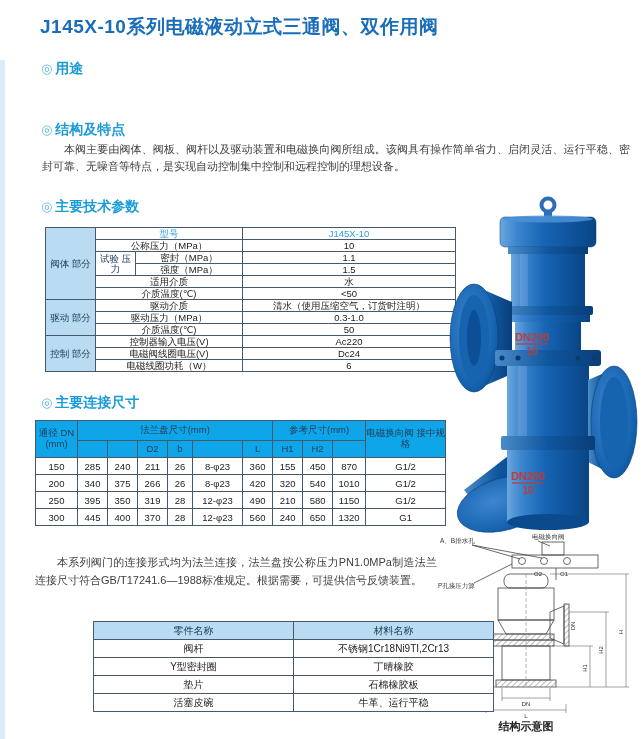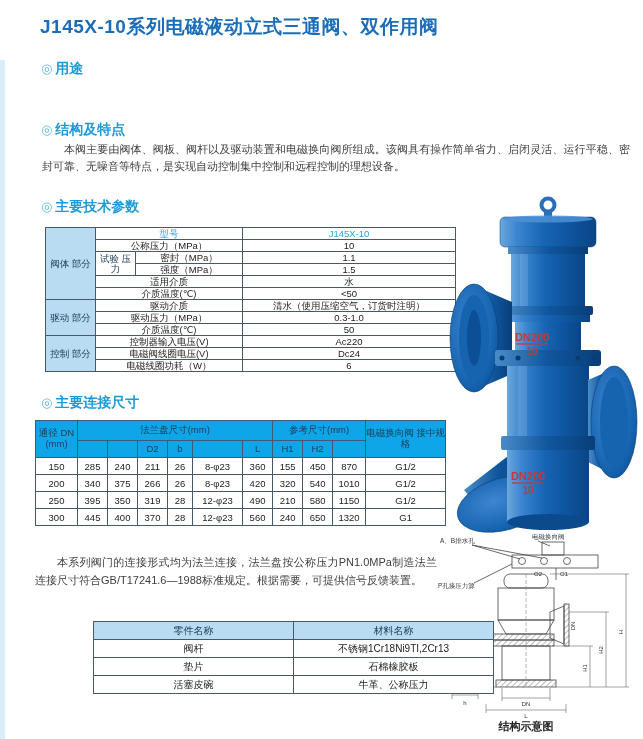--- a/index.html
+++ b/index.html
@@ -358,22 +358,26 @@
     <tbody>
         <tr>
       <td class="hdr">零件名称</td>
       <td class="hdr">材料名称</td>
     </tr>
     <tr>
       <td>阀杆</td>
       <td>不锈钢1Cr18Ni9TI,2Cr13</td>
     </tr>
     <tr>
+      <td>Y型密封圈</td>
+      <td>丁晴橡胶</td>
+    </tr>
+    <tr>
       <td>垫片</td>
       <td>石棉橡胶板</td>
     </tr>
     <tr>
       <td>活塞皮碗</td>
-      <td>牛革、公称压力</td>
+      <td>牛革、运行平稳</td>
     </tr>
   </tbody>
     </table>
 </div>
 
 </body></html>

